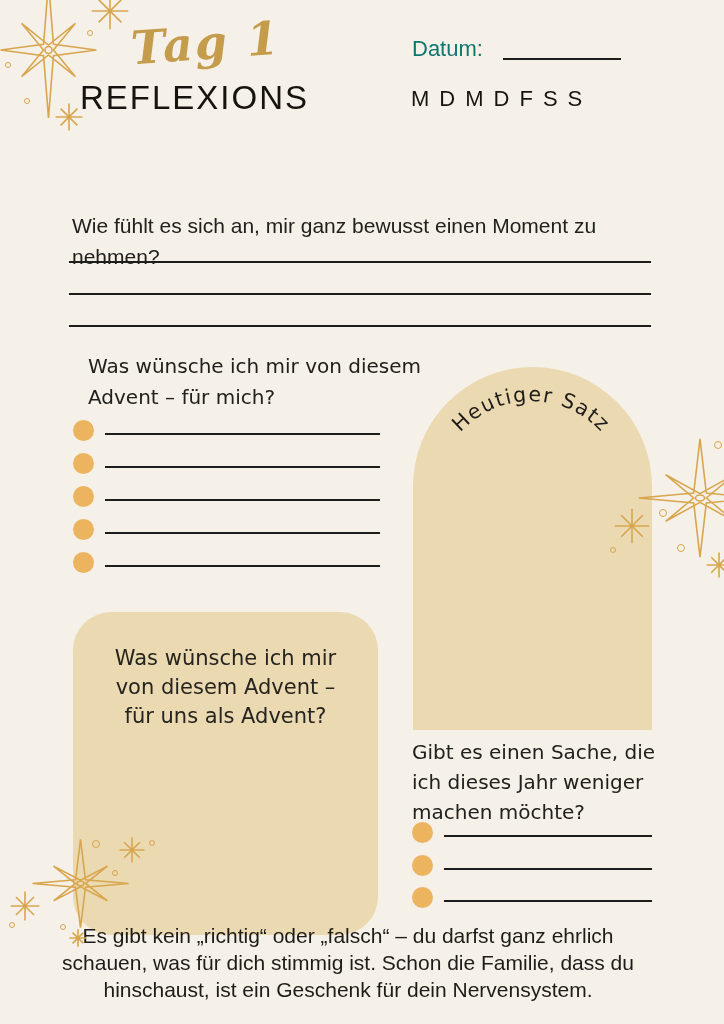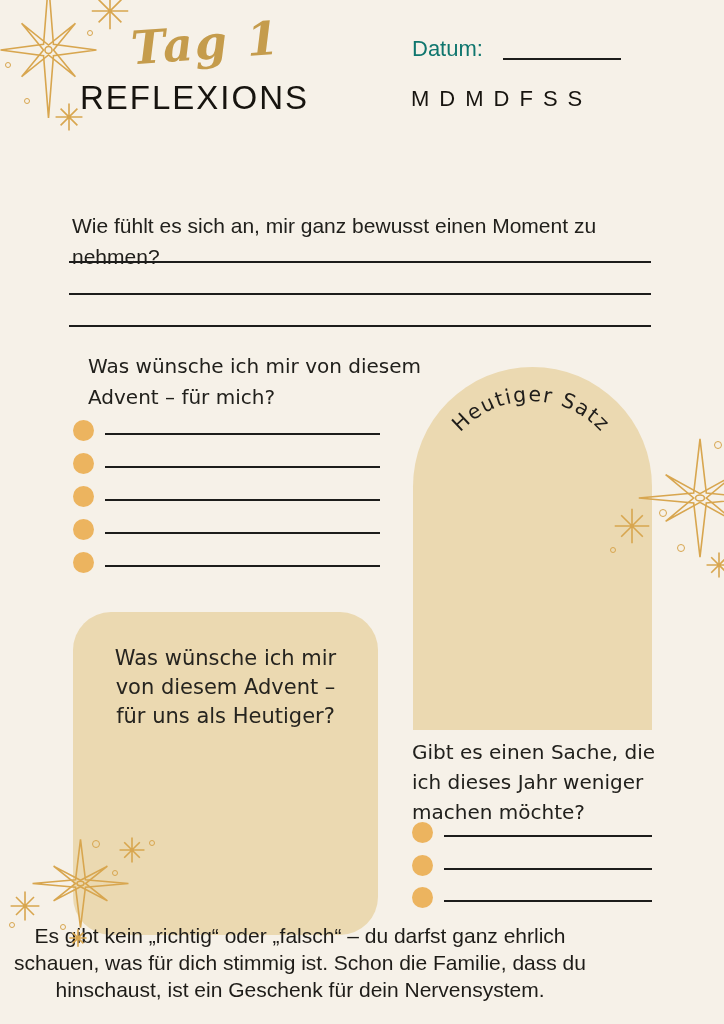--- a/index.html
+++ b/index.html
@@ -56,21 +56,21 @@
   .family-card{
     position:absolute;left:73px;top:612px;width:305px;height:323px;
     background:#ebd9b1;border-radius:38px;
     text-align:center;box-sizing:border-box;padding-top:32px;
     font-family:"DejaVu Sans",sans-serif;
     font-size:21px;line-height:29px;color:#26241f;
   }
   
   .footer{
     position:absolute;left:0;top:922px;width:600px;
-    text-align:center;font-size:21px;line-height:27px;color:#1e1c18;
+    text-align:center;font-size:21px;line-height:27px;color:#1e1c18;padding-left:48px;
   }
   
   .deco path,.deco circle{fill:none;stroke:#d8a64f;stroke-width:1.6;vector-effect:non-scaling-stroke;}
   .dot{position:absolute;border:1.5px solid #d8a64f;border-radius:50%;box-sizing:border-box;}
 </style>
 </head>
 <body>
 
 <div class="page">
 
@@ -79,21 +79,21 @@
       <path id="arcpath" d="M47 66 A95 95 0 0 1 189 66" fill="none"></path>
       <text font-size="20.5" font-weight="500" letter-spacing="1.5" fill="#1f1d1a" font-family="DejaVu Sans, sans-serif">
         <textPath href="#arcpath" startOffset="50%" text-anchor="middle">Heutiger Satz</textPath>
       </text>
     </svg>
   </div>
 
   <div class="family-card">
     <div>Was wünsche ich mir</div>
     <div>von diesem Advent –</div>
-    <div>für uns als Heutiger?</div>
+    <div>für uns als Advent?</div>
   </div>
 
   <div class="script-title">Tag 1</div>
   <div class="big-title title-line1">REFLEXIONS</div>
 
   <div class="datum-row">Datum:</div>
   <div class="datum-line"></div>
   <div class="weekdays">
     <span>M</span>
     <span>D</span>

